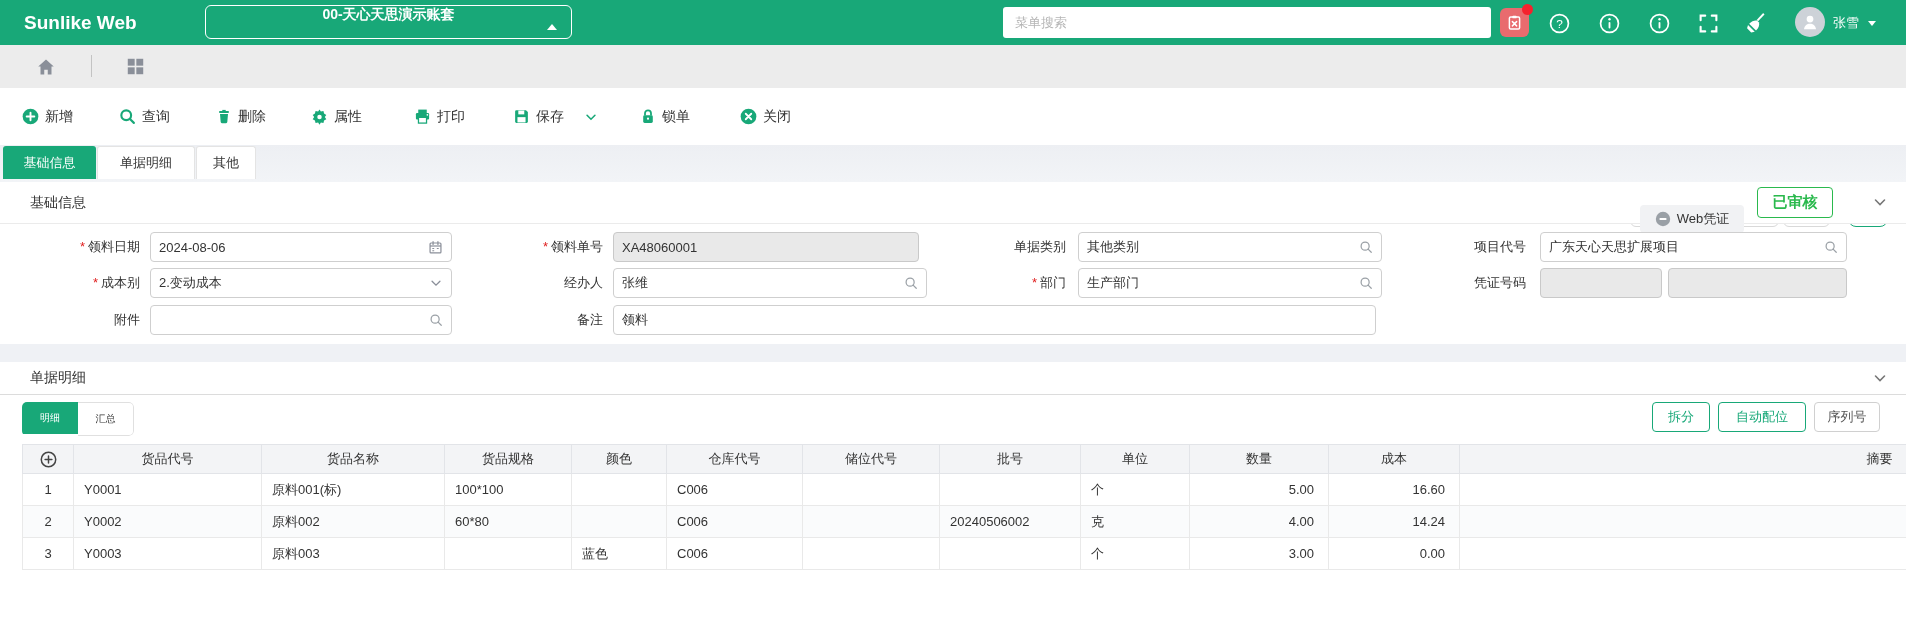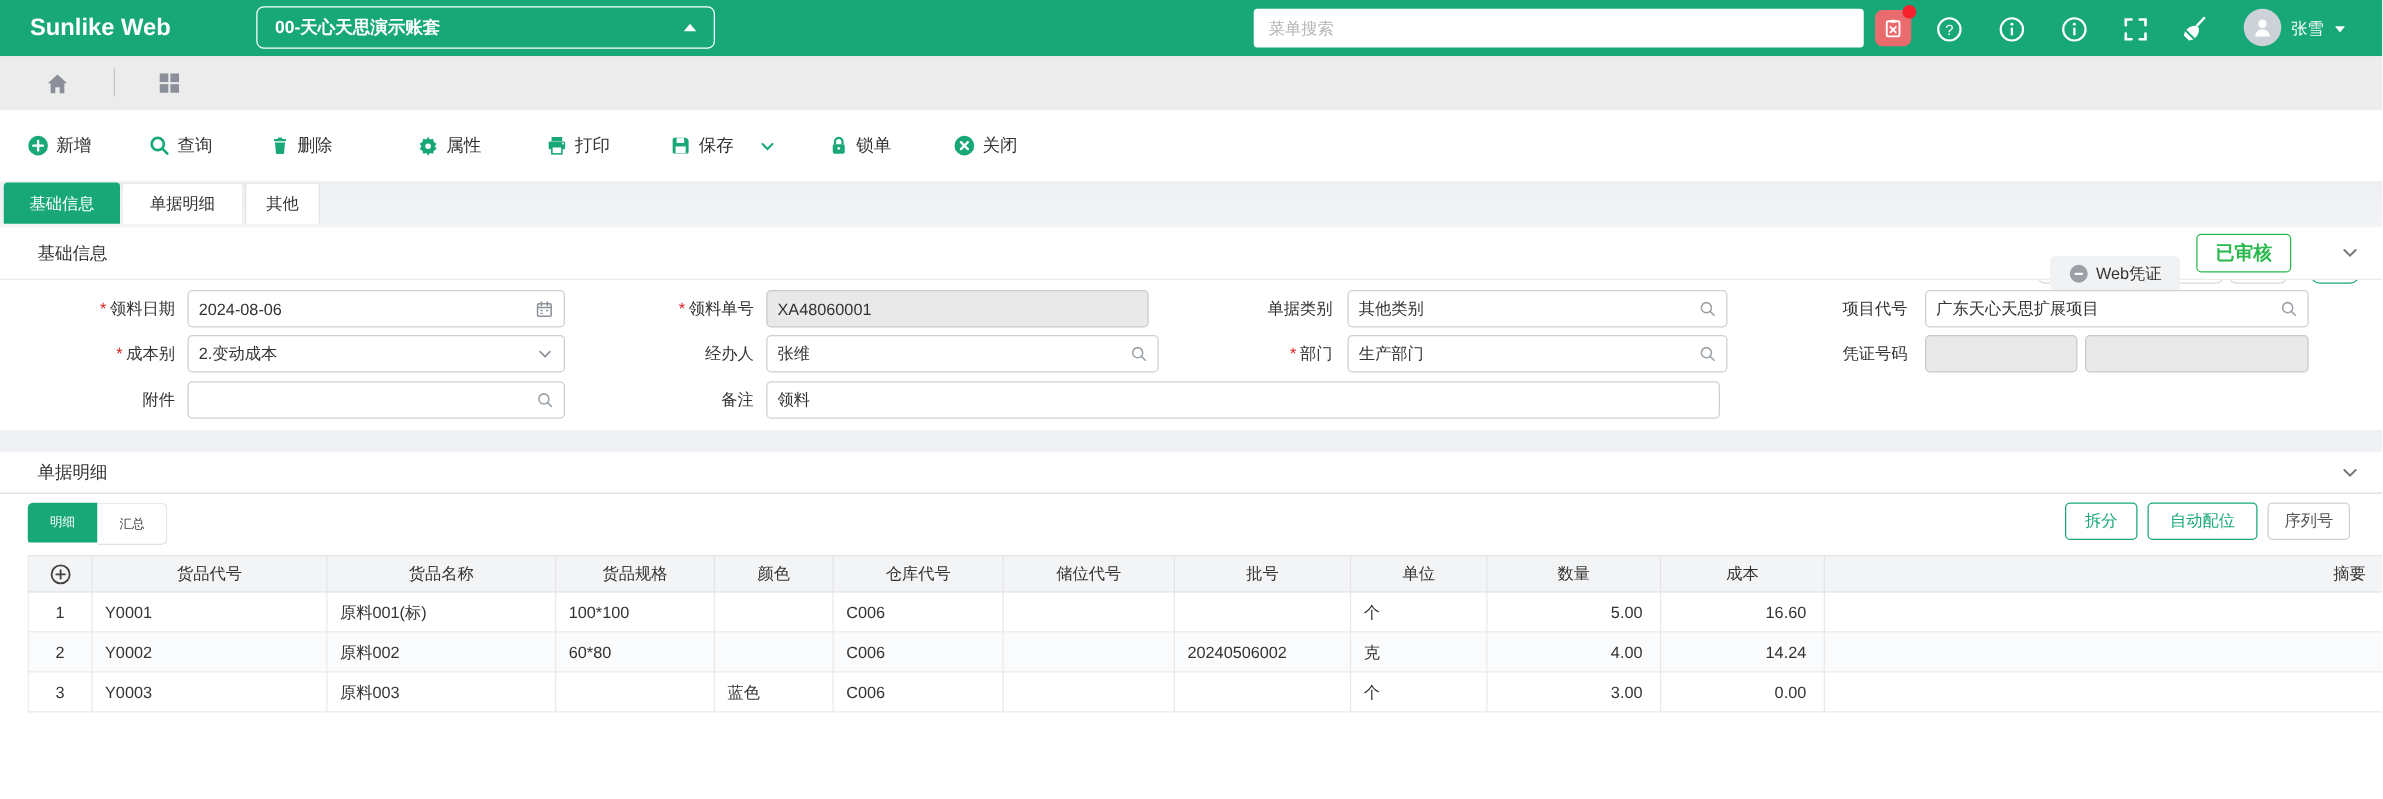--- a/index.html
+++ b/index.html
@@ -5,21 +5,21 @@
   * { margin:0; padding:0; box-sizing:border-box; }
   html,body { background:#fff; }
   #app {
     position:relative; width:1906px; height:639px; overflow:hidden;
     font-family:"Liberation Sans", sans-serif; color:#333; background:#fff;
   }
   
   .topbar { position:absolute; left:0; top:0; width:1906px; height:45px; background:#18a878; }
   .brand { position:absolute; left:24px; top:0; height:45px; line-height:45px; color:#fff; font-size:19px; font-weight:bold; }
   .acct { position:absolute; left:205px; top:5px; width:367px; height:34px; border:1.6px solid #fff; border-radius:6px;
-          display:flex; align-items:center; padding:0 14px; color:#fff; font-weight:bold; font-size:14px; cursor:pointer; }
+          display:flex; align-items:center; padding:0 14px; color:#fff; font-weight:bold; font-size:14px; cursor:pointer;flex-direction:column; }
   .acct .caret-up { margin-left:auto; width:0; height:0; border-left:5px solid transparent; border-right:5px solid transparent; border-bottom:6px solid #fff; }
   .gsearch { position:absolute; left:1003px; top:7px; width:488px; height:31px; background:#fff; border-radius:3px; border:none; padding:0 12px; font-size:13px; color:#333; font-family:"Liberation Sans",sans-serif; }
   .gsearch::placeholder { color:#b5b5b5; }
   .notif { position:absolute; left:1500px; top:8px; width:29px; height:29px; background:#e96b6e; border-radius:6px; display:flex; align-items:center; justify-content:center; }
   .notif .dot { position:absolute; right:-4px; top:-4px; width:11px; height:11px; background:#f5222d; border-radius:50%; }
   .tico { position:absolute; top:12px; width:22px; height:22px; display:flex; align-items:center; justify-content:center; cursor:pointer; }
   .avatar { position:absolute; left:1795px; top:7px; width:30px; height:30px; border-radius:50%; background:#cdd2d8; display:flex; align-items:center; justify-content:center; }
   .uname { position:absolute; left:1833px; top:0; height:45px; line-height:45px; color:#fff; font-size:13px; cursor:pointer; }
   .caret-dn-w { display:inline-block; width:0; height:0; border-left:4px solid transparent; border-right:4px solid transparent; border-top:5px solid #fff; margin-left:5px; vertical-align:middle; }
   
@@ -174,21 +174,21 @@
           </svg>
         <span>新增</span>
       </div>
       <div class="tb-btn">
         <svg width="17" height="17" viewBox="0 0 16 16">
             <circle cx="6.8" cy="6.8" r="4.6" fill="none" stroke="#18a878" stroke-width="2"></circle>
             <path d="M10.3 10.3 L14 14" stroke="#18a878" stroke-width="2" stroke-linecap="round"></path>
           </svg>
         <span>查询</span>
       </div>
-      <div class="tb-btn" style="margin-right:68px">
+      <div class="tb-btn" style="margin-right:45px">
         <svg width="16" height="17" viewBox="0 0 16 16">
             <rect x="3" y="2.6" width="10" height="1.8" rx="0.9" fill="#18a878"></rect>
             <path d="M6.3 1.4h3.4v1.2H6.3z" fill="#18a878"></path>
             <path d="M4 5.4h8l-.7 8.2a1.2 1.2 0 0 1-1.2 1.1H5.9a1.2 1.2 0 0 1-1.2-1.1z" fill="#18a878"></path>
           </svg>
         <span>删除</span>
       </div>
       <div class="tb-btn" style="margin-right:52px">
         <svg width="17" height="17" viewBox="0 0 16 16">
             <path d="M8 1.3l1.3 2.1 2.4-.6.6 2.4 2.1 1.3-1.4 2 1.4 2-2.1 1.3-.6 2.4-2.4-.6-1.3 2.1-1.3-2.1-2.4.6-.6-2.4-2.1-1.3 1.4-2-1.4-2 2.1-1.3.6-2.4 2.4.6z" fill="#18a878"></path>

